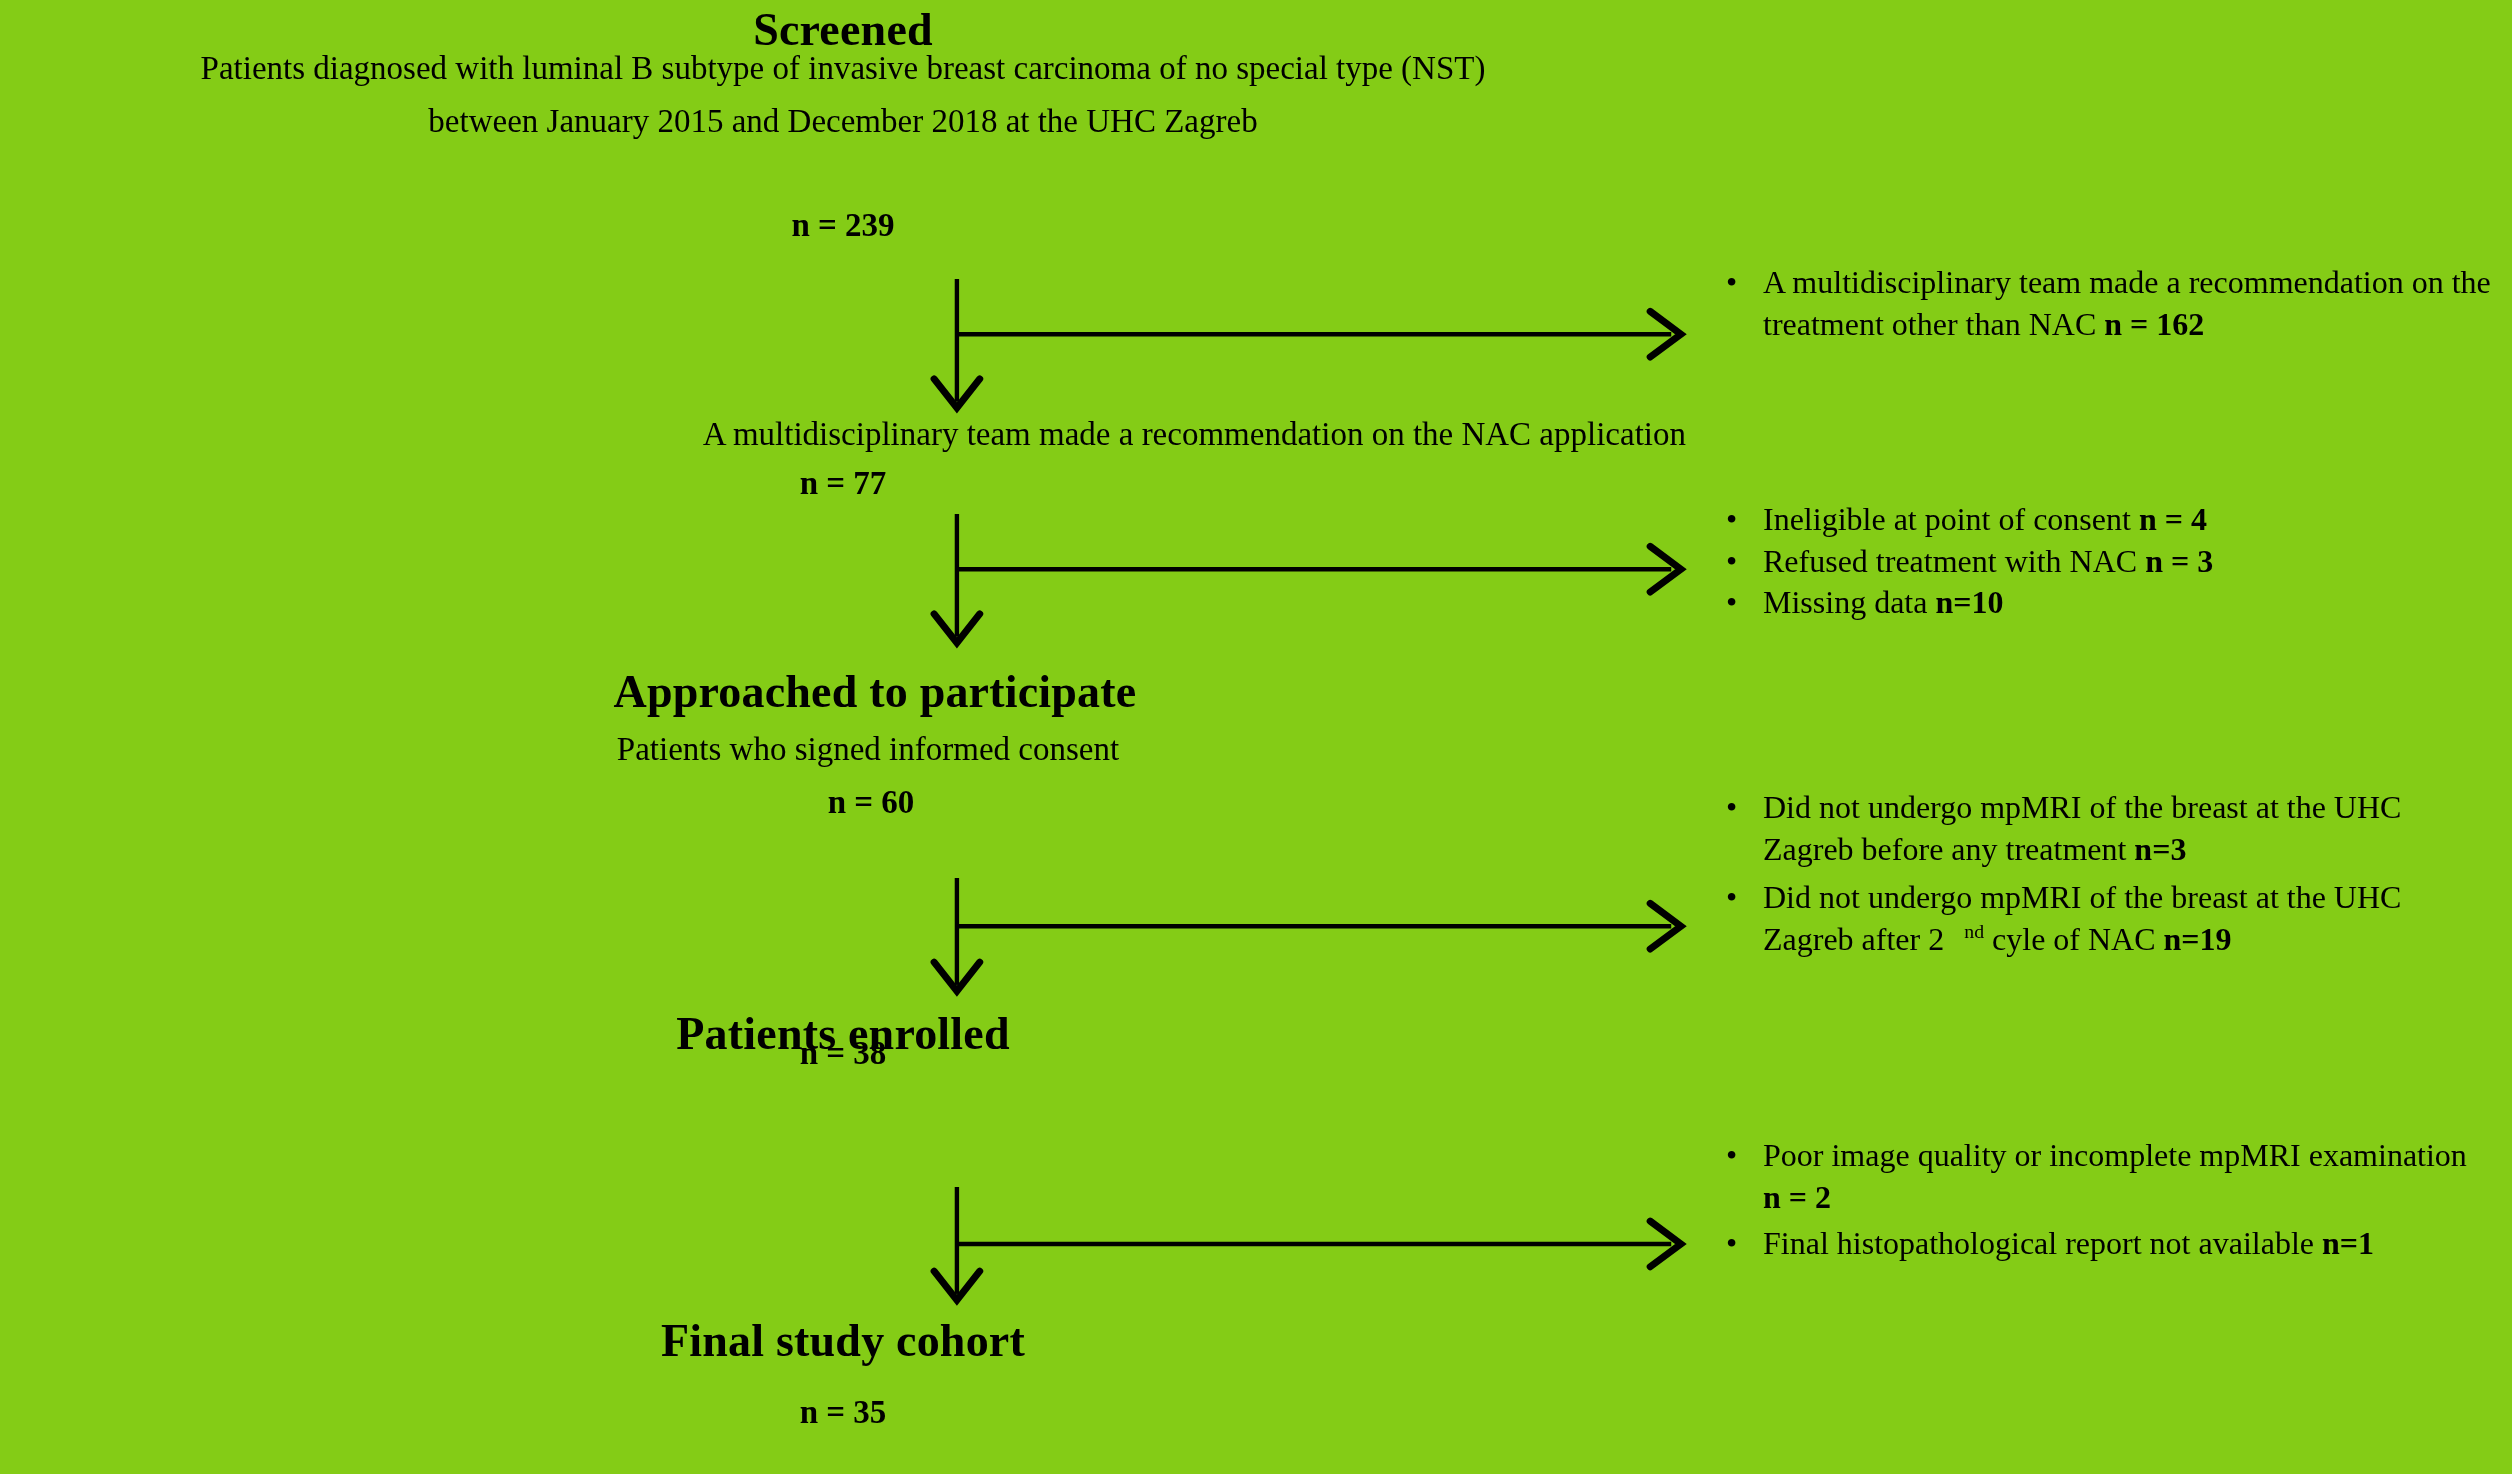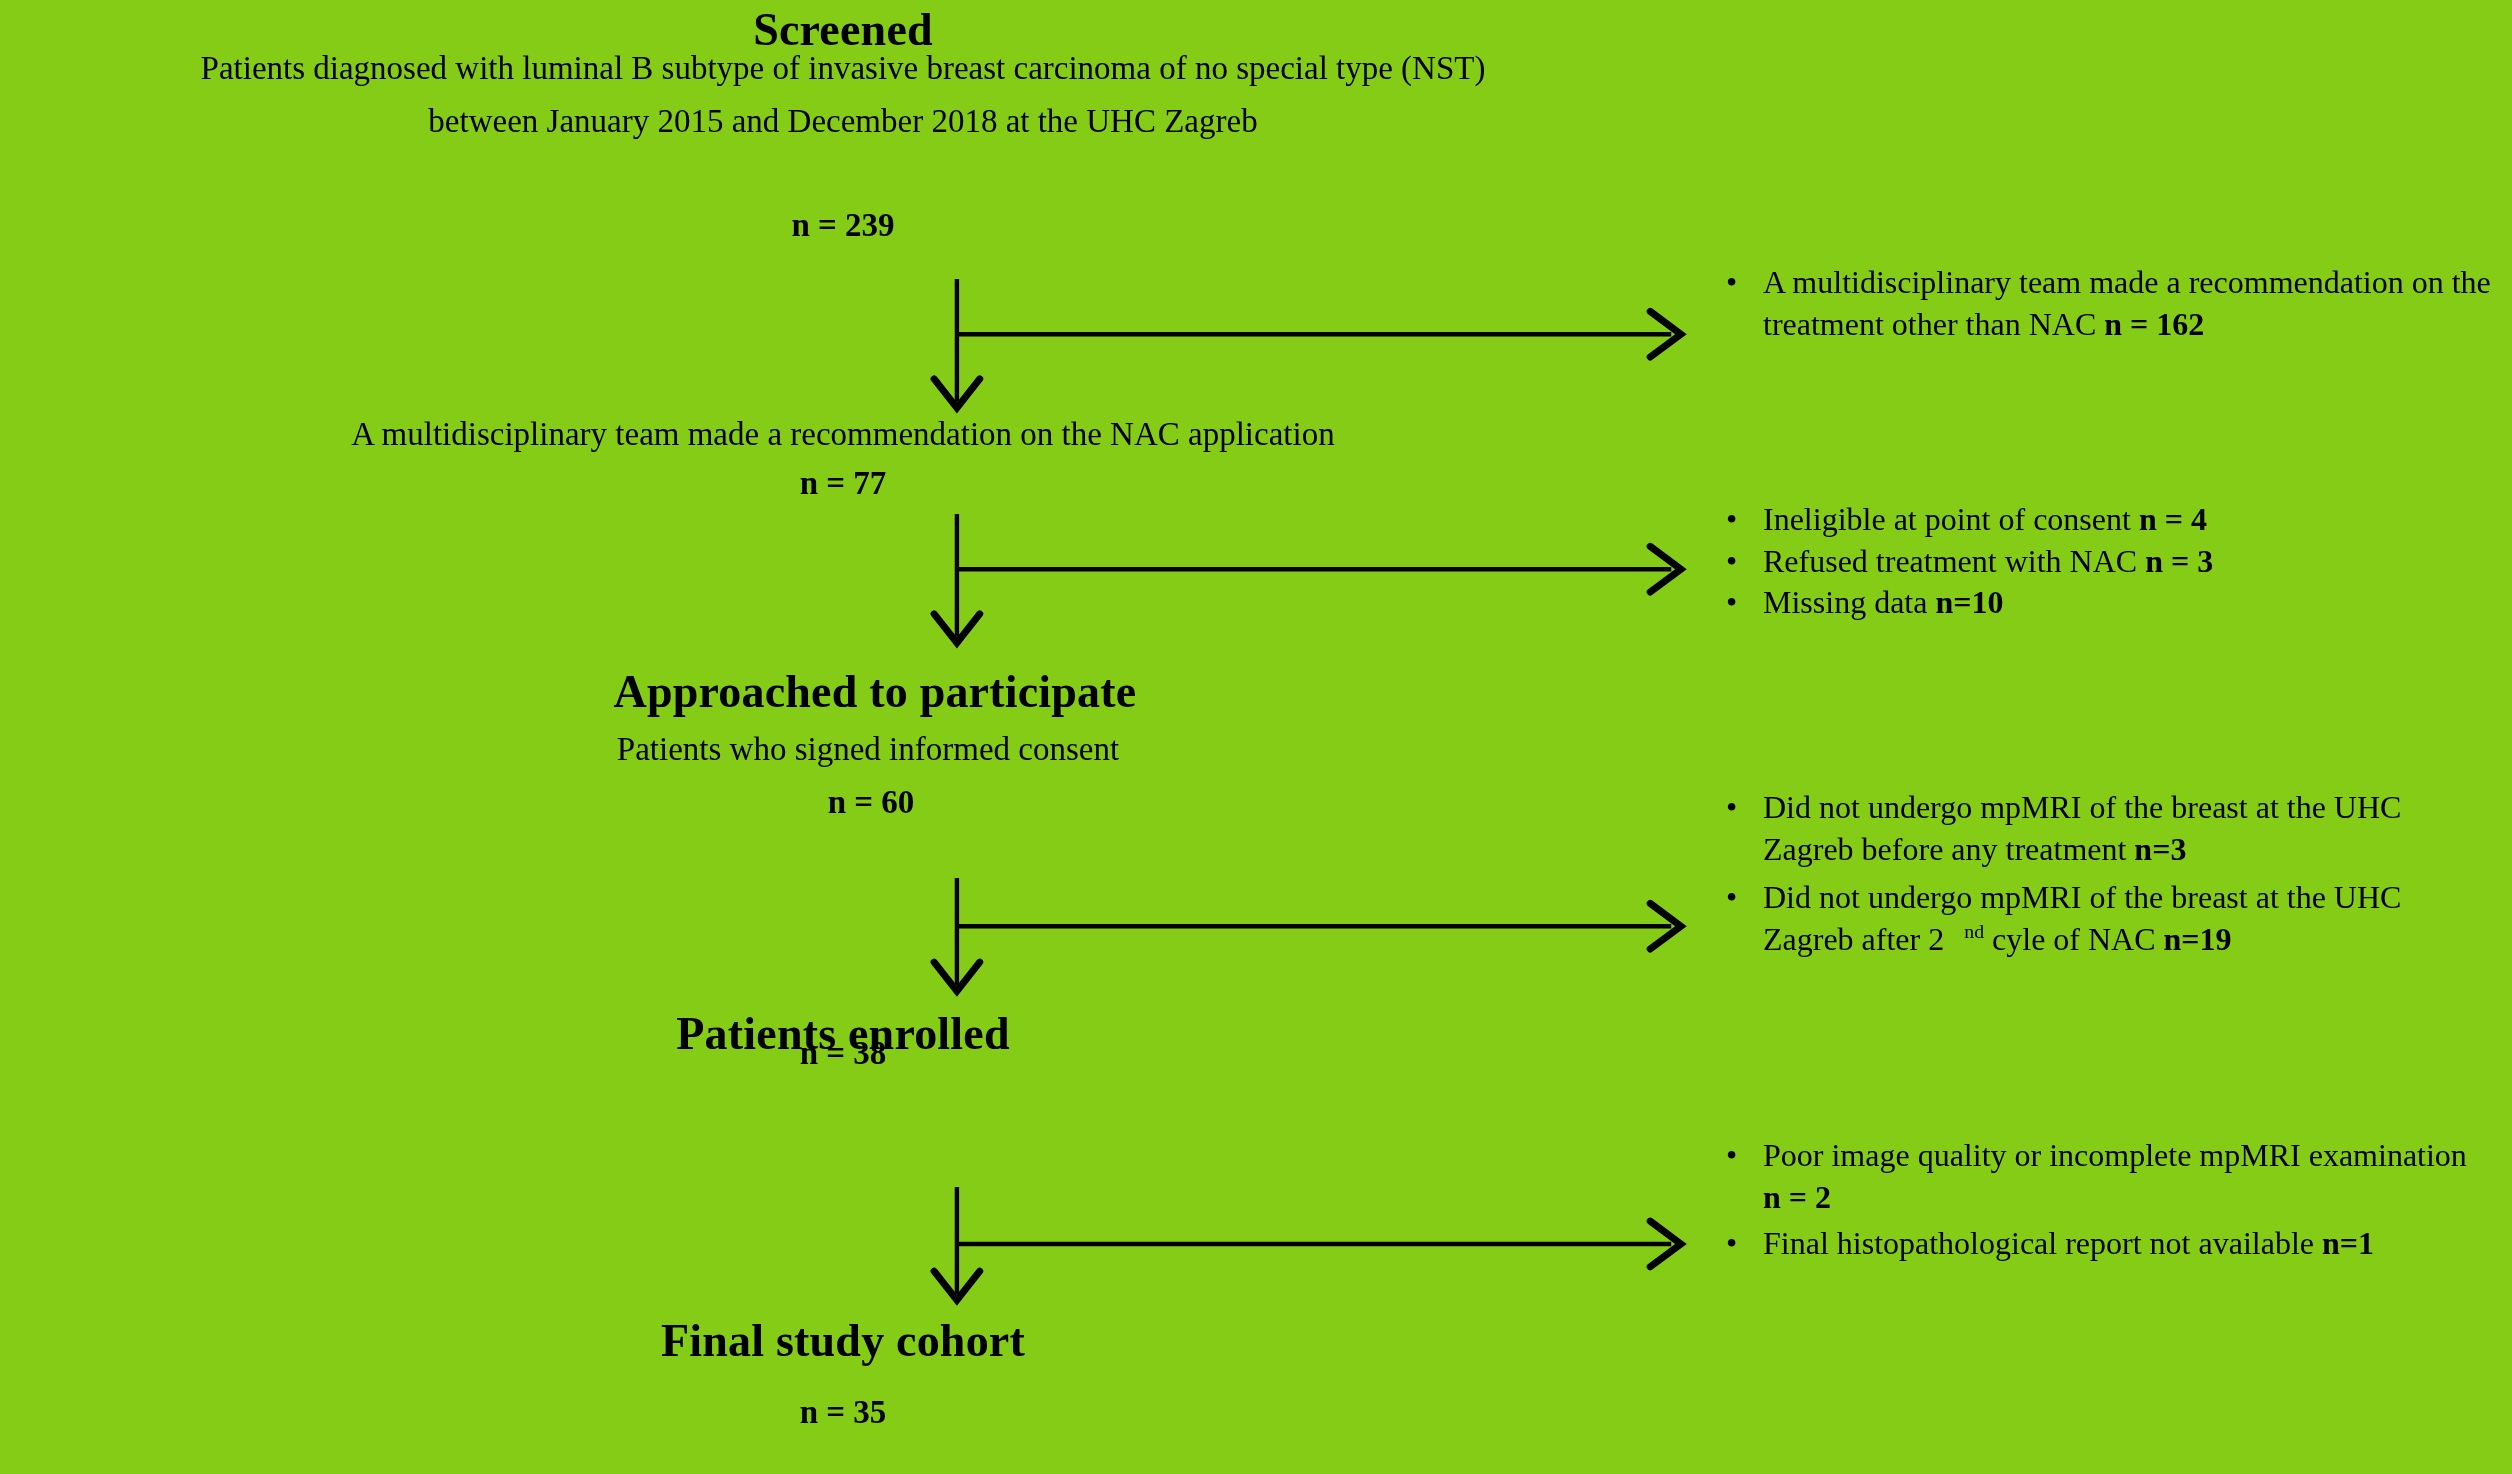--- a/index.html
+++ b/index.html
@@ -115,21 +115,21 @@
     <div class="node" style="top:48px;">
       <div class="node-sub">Patients diagnosed with luminal B subtype of invasive breast carcinoma of no special type (NST)</div>
     </div>
     <div class="node" style="top:101px;">
       <div class="node-sub">between January 2015 and December 2018 at the UHC Zagreb</div>
     </div>
     <div class="node" style="top:207px;">
       <div class="node-n">n = 239</div>
     </div>
 
-    <div class="node" style="top:414px;">
+    <div class="node" style="top:414px;text-align:right;">
       <div class="node-sub">A multidisciplinary team made a recommendation on the NAC application</div>
     </div>
     <div class="node" style="top:465px;">
       <div class="node-n">n = 77</div>
     </div>
 
     <div class="node" style="top:666px;padding-left:32px;">
       <div class="node-title">Approached to participate</div>
     </div>
     <div class="node" style="top:729px;padding-left:25px;">

